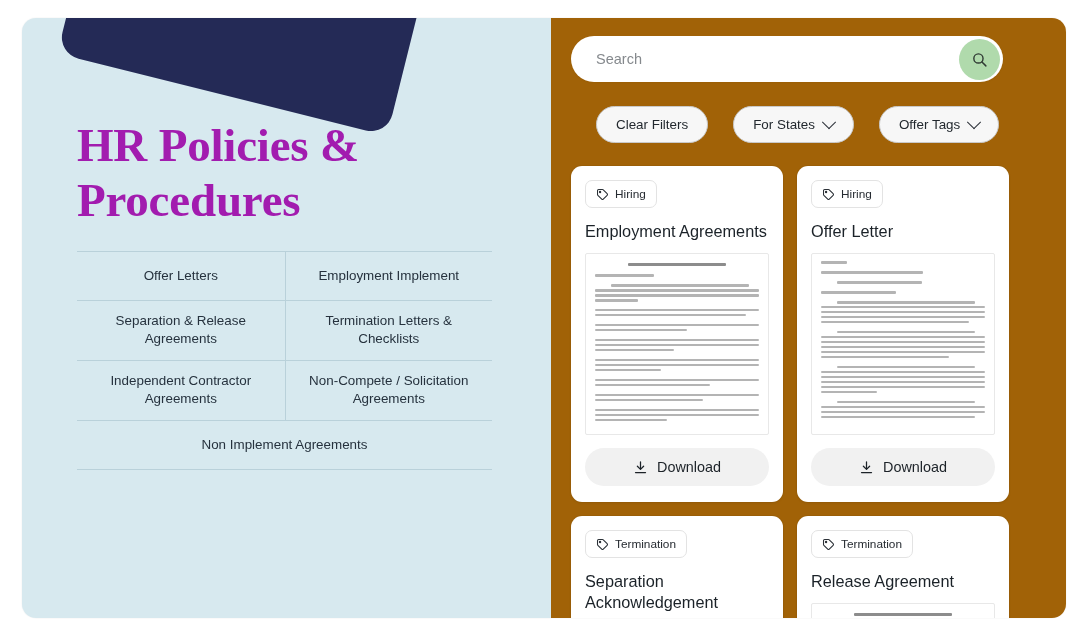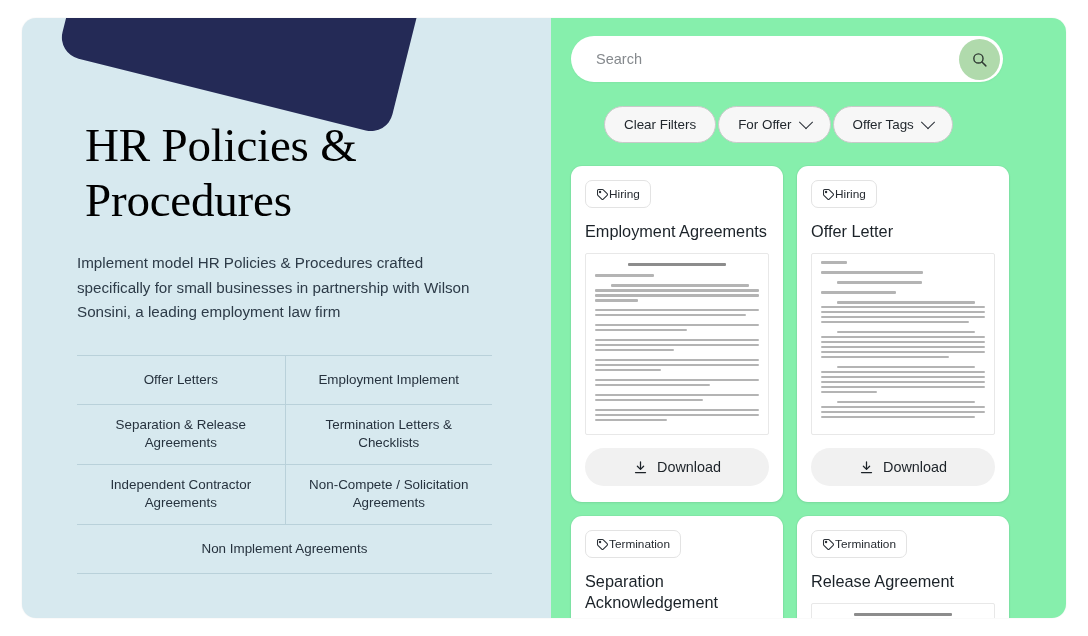--- a/index.html
+++ b/index.html
@@ -61,23 +61,23 @@
     position: absolute;
     left: 55px;
     top: 100px;
     width: 432px;
   }
 
   .page-title {
     font-family: "Liberation Serif", "DejaVu Serif", serif;
     font-size: 47px;
     line-height: 1.18;
-    color: #000000;
-    margin: 0 0 22px 8px;
-    font-weight: 400;
+    color: #a21caf;
+    margin: 0 0 22px 0;
+    font-weight: 700;
     letter-spacing: -0.2px;
   }
 
   .page-subtitle {
     font-size: 15.2px;
     line-height: 1.62;
     color: #2d3b48;
     margin: 0 0 30px 0;
     width: 412px;
   }
@@ -108,21 +108,21 @@
   .cat-cell + .cat-cell {
     border-left: 1px solid rgba(120,160,175,0.32);
   }
   .cat-cell.full { flex: 1 1 100%; }
 
   
   #right-panel {
     position: relative;
     flex: 1 1 auto;
     height: 600px;
-    background: #86efac;
+    background: #a16207;
     overflow: hidden;
   }
 
   .search-wrap {
     position: absolute;
     left: 20px;
     top: 18px;
     width: 432px;
     height: 46px;
     background: #ffffff;
@@ -153,24 +153,24 @@
     border: none;
     display: flex;
     align-items: center;
     justify-content: center;
     cursor: pointer;
     padding: 0;
   }
 
   .filter-row {
     position: absolute;
-    left: 53px;
+    left: 45px;
     top: 88px;
     display: flex;
-    gap: 2px;
+    gap: 25px;
   }
   .filter-btn {
     height: 37px;
     padding: 0 19px;
     border-radius: 19px;
     border: 1px solid #c9c9c9;
     background: #f7f7f7;
     font-family: "Liberation Sans", sans-serif;
     font-size: 13.4px;
     color: #22282e;
@@ -204,20 +204,21 @@
     background: #ffffff;
     border-radius: 11px;
     padding: 14px 14px 16px 14px;
     box-sizing: border-box;
     box-shadow: 0 1px 3px rgba(16,24,40,0.07), 0 0 0 1px rgba(16,24,40,0.03);
     cursor: pointer;
   }
   .tag-badge {
     display: inline-flex;
     align-items: center;
+    gap: 6px;
     height: 26px;
     padding: 0 10px;
     border: 1px solid #e3e3e3;
     border-radius: 7px;
     background: #ffffff;
     font-size: 11.8px;
     color: #262b31;
     white-space: nowrap;
   }
   .card-title {
@@ -278,21 +279,20 @@
 <body>
 
 <div id="viewport">
   <div id="page">
 
     <div id="left-panel">
       <div class="navy-shape"></div>
 
       <div class="left-inner">
         <h1 class="page-title">HR Policies &amp; Procedures</h1>
-        <p class="page-subtitle">Implement model HR Policies &amp; Procedures crafted specifically for small businesses in partnership with Wilson Sonsini, a leading employment law firm</p>
 
         <div class="cat-grid">
           <div class="cat-row">
             <div class="cat-cell">Offer Letters</div>
             <div class="cat-cell">Employment Implement</div>
           </div>
           <div class="cat-row">
             <div class="cat-cell">Separation &amp; Release Agreements</div>
             <div class="cat-cell">Termination Letters &amp; Checklists</div>
           </div>
@@ -319,21 +319,21 @@
             </svg>
           </span>
         </button>
       </div>
 
       <div class="filter-row">
         <button class="filter-btn">
           <span>Clear Filters</span>
         </button>
         <button class="filter-btn">
-          <span>For Offer</span>
+          <span>For States</span>
           <span class="chev"></span>
         </button>
         <button class="filter-btn">
           <span>Offer Tags</span>
           <span class="chev"></span>
         </button>
       </div>
 
       <div class="cards">
 

